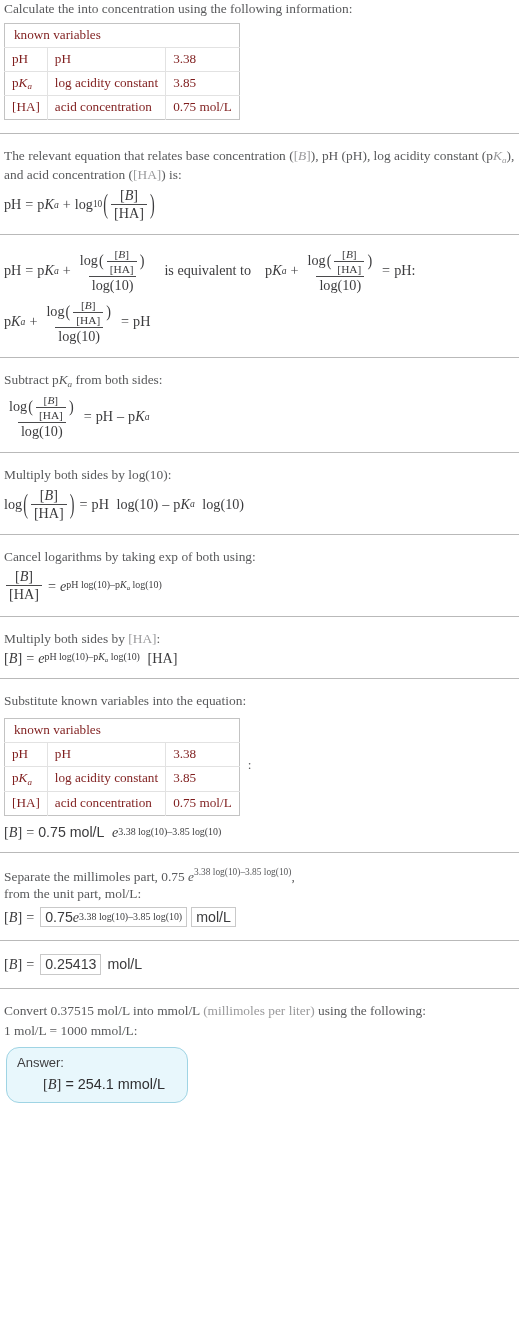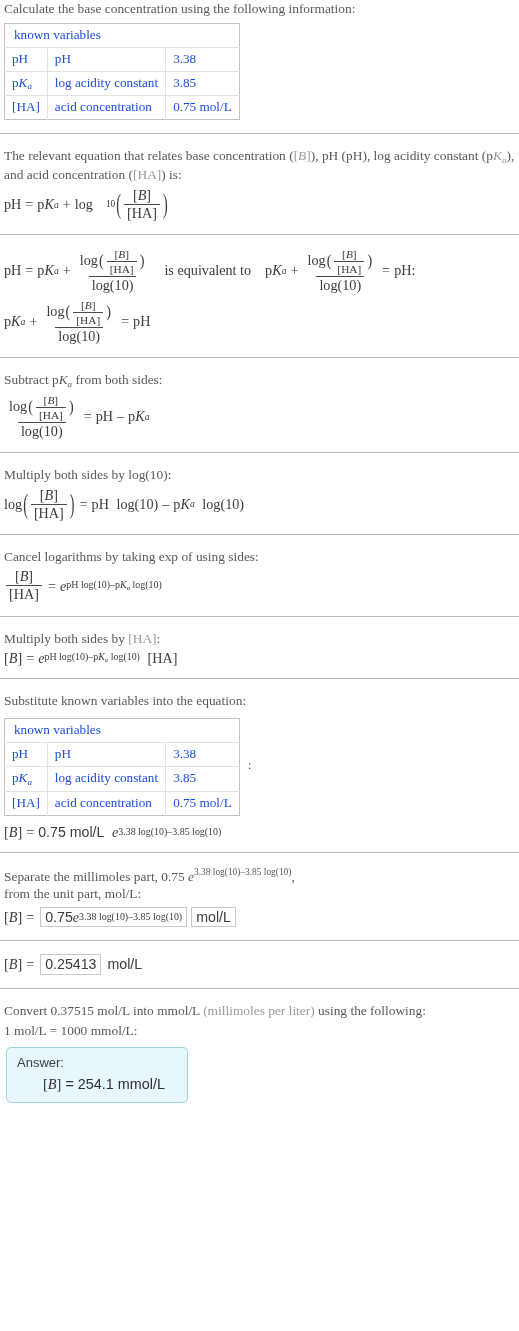--- a/index.html
+++ b/index.html
@@ -32,21 +32,21 @@
   .prose .dim { color: #9a9a9c; }
   .sans { font-family: "Liberation Sans", "DejaVu Sans", sans-serif; }
 
   
   table.known {
     border-collapse: collapse;
     border: 1px solid #c3c3c3;
     background: #fff;
     margin: 5px 0 2px 0;
     font-size: 13.2px;
-    color: #1d4ed8;
+    color: #7f1d1d;
     padding-left: 37px;
   }
   table.known td {
     border: 1px solid #e2e2e2;
     padding: 3px 7px 4px 7px;
     vertical-align: middle;
     white-space: nowrap;
   }
   table.known td.hdr {
     border-left: none; border-right: none; border-top: none;
@@ -76,21 +76,20 @@
     font-size: 0.68em;
     vertical-align: -0.30em;
     font-style: italic;
     display: inline-block;
   }
   .subn {
     font-size: 0.66em;
     vertical-align: -0.30em;
     font-style: normal;
     display: inline-block;
-    padding-left: 13px;
   }
   .sup {
     font-size: 0.70em;
     vertical-align: 0.62em;
     display: inline-block;
     font-style: normal;
     white-space: nowrap;
   }
   .sup .it { font-style: italic; }
 
@@ -125,21 +124,21 @@
     display: inline-flex;
     align-items: center;
     background: #fff;
     margin: 0 2px;
   }
 
   
   .answer {
     border: 1px solid #9fd4e4;
     background: #e8f7fc;
-    border-radius: 5px;
+    border-radius: 13px;
     padding: 7px 10px 9px 10px;
     display: inline-block;
     min-width: 182px;
     margin: 4px 0 0 2px;
   }
   .answer .lbl {
     font-family: "Liberation Sans", "DejaVu Sans", sans-serif;
     font-size: 13px;
     color: #3e3e40;
     margin-bottom: 6px;
@@ -152,21 +151,21 @@
     align-items: center;
   }
   .eqspace { margin: 0 4px; }
 </style>
 </head>
 <body>
 
 <div class="page">
 
   <div class="step">
-    <div class="prose">Calculate the base concentration using the following information:</div>
+    <div class="prose">Calculate the into concentration using the following information:</div>
 
     <table class="known">
       <tbody>
           <tr>
         <td class="hdr" colspan="3">known variables</td>
       </tr>
       <tr>
         <td>pH</td>
         <td>pH</td>
         <td>3.38</td>
@@ -303,21 +302,21 @@
         <span class="it">K</span>
         <span class="sub">a</span>
         <span class="tight">&nbsp;</span>
         <span>log(10)</span>
     </div>
   </div>
 
   <div class="divider"></div>
 
   <div class="step">
-    <div class="prose">Cancel logarithms by taking exp of using sides:</div>
+    <div class="prose">Cancel logarithms by taking exp of both using:</div>
 
     <div class="math">
       <span class="frac">
         <span class="num">[<span class="it">B</span>]</span>
         <span class="den">[<span>HA</span>]</span>
       </span>
       <span class="op">=</span>
       <span class="it">e</span>
         <span class="sup"><span>pH log(10)–p</span><span class="it">K</span><span class="sub">a</span><span> log(10)</span></span>
     </div>

